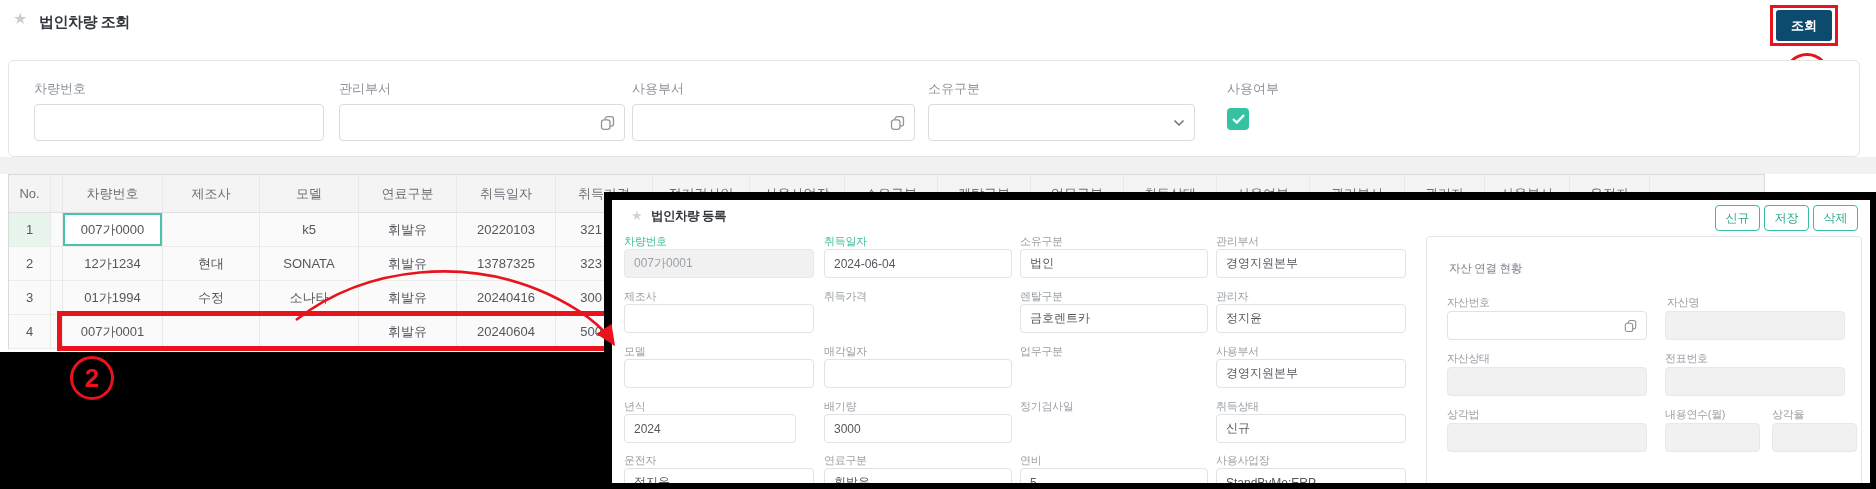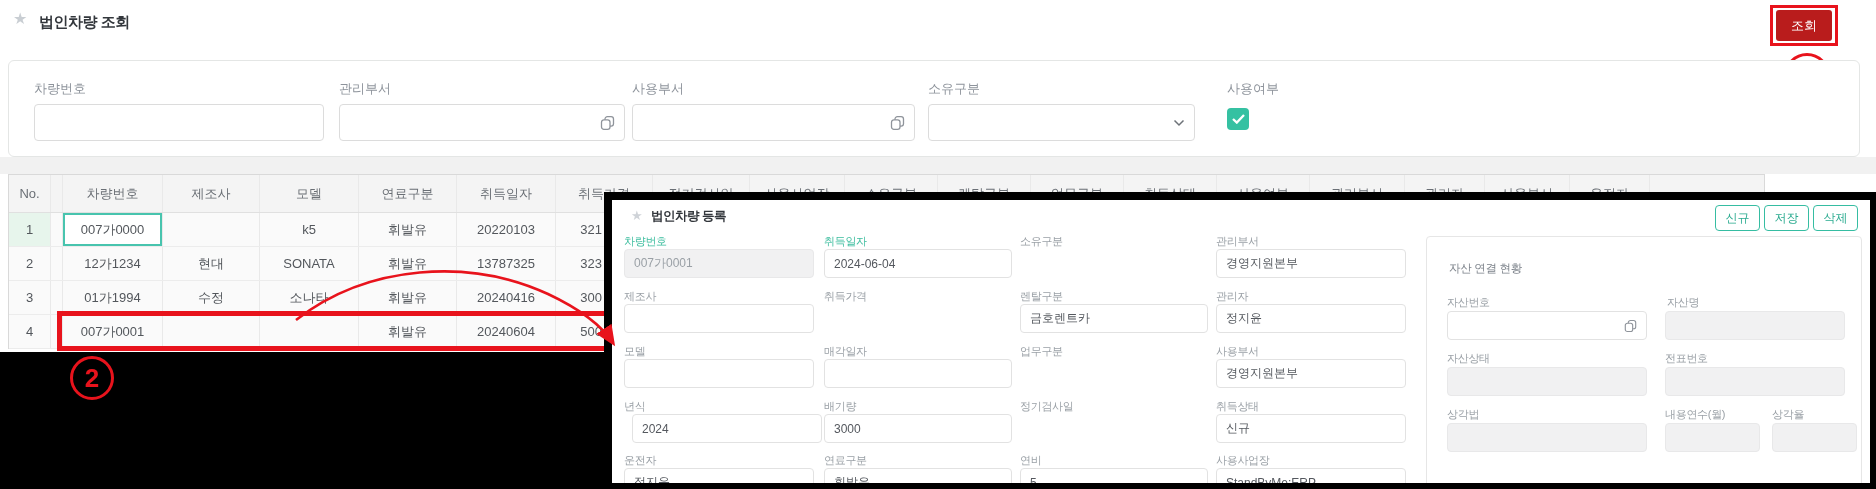--- a/index.html
+++ b/index.html
@@ -1,21 +1,21 @@
 <!DOCTYPE html>
 <html><head>
 <meta charset="utf-8">
 <style>
   html,body{margin:0;padding:0;background:#fff;}
   *{box-sizing:border-box;font-family:"Liberation Sans","DejaVu Sans",sans-serif;}
   .stage{position:relative;width:1876px;height:489px;background:#fff;overflow:hidden;}
   .abs{position:absolute;}
   .star{color:#c9ced3;font-size:16px;line-height:1;}
   .page-title{font-size:15px;font-weight:bold;color:#33373c;letter-spacing:-0.5px;}
-  .btn-primary{background:#b91c1c;color:#fff;font-size:13px;font-weight:normal;border-radius:3px;display:flex;align-items:center;justify-content:center;}
+  .btn-primary{background:#0c4a6e;color:#fff;font-size:13px;font-weight:bold;border-radius:3px;display:flex;align-items:center;justify-content:center;}
   .hl-box{border:3px solid #e8131c;}
   .circle-ann{border:3px solid #e8131c;border-radius:50%;color:#e8131c;font-size:26px;font-weight:bold;display:flex;align-items:center;justify-content:center;}
   .panel{background:#fff;border:1px solid #e4e6e5;border-radius:6px;}
   .lbl{font-size:13px;color:#8d939b;}
   .inp{background:#fff;border:1px solid #dcdcdc;border-radius:4px;height:37px;font-size:13px;color:#454a50;display:flex;align-items:center;padding:0 11px;}
   .icon-right{position:absolute;right:9px;top:50%;transform:translateY(-50%);display:flex;}
   .checkbox{background:#35c1a2;border-radius:4px;display:flex;align-items:center;justify-content:center;}
   .strip{background:#f1f1f1;}
   .tbl{border:1px solid #d9d9d9;border-bottom:none;background:#fff;}
   .trh{display:flex;background:#f4f4f4;height:38px;border-bottom:1px solid #e0e0e0;}
@@ -181,41 +181,42 @@
 
     <div class="abs btn-outline" style="left:1103px;top:5px;width:45px;height:26px;">신규</div>
     <div class="abs btn-outline" style="left:1152px;top:5px;width:45px;height:26px;">저장</div>
     <div class="abs btn-outline" style="left:1201px;top:5px;width:45px;height:26px;">삭제</div>
 
     <div class="abs f-lbl req" style="left:12px;top:34px;">차량번호</div>
     <div class="abs f-inp dis" style="left:12px;top:49px;width:190px;">007가0001</div>
     <div class="abs f-lbl req" style="left:212px;top:34px;">취득일자</div>
     <div class="abs f-inp" style="left:212px;top:49px;width:188px;">2024-06-04</div>
     <div class="abs f-lbl" style="left:408px;top:34px;">소유구분</div>
+    <div class="abs f-inp" style="left:408px;top:49px;width:188px;">법인</div>
     <div class="abs f-lbl" style="left:604px;top:34px;">관리부서</div>
     <div class="abs f-inp" style="left:604px;top:49px;width:190px;">경영지원본부</div>
 
     <div class="abs f-lbl" style="left:12px;top:89px;">제조사</div>
     <div class="abs f-inp" style="left:12px;top:104px;width:190px;"></div>
     <div class="abs f-lbl" style="left:212px;top:89px;">취득가격</div>
     <div class="abs f-lbl" style="left:408px;top:89px;">렌탈구분</div>
     <div class="abs f-inp" style="left:408px;top:104px;width:188px;">금호렌트카</div>
     <div class="abs f-lbl" style="left:604px;top:89px;">관리자</div>
     <div class="abs f-inp" style="left:604px;top:104px;width:190px;">정지윤</div>
 
     <div class="abs f-lbl" style="left:12px;top:144px;">모델</div>
     <div class="abs f-inp" style="left:12px;top:159px;width:190px;"></div>
     <div class="abs f-lbl" style="left:212px;top:144px;">매각일자</div>
     <div class="abs f-inp" style="left:212px;top:159px;width:188px;"></div>
     <div class="abs f-lbl" style="left:408px;top:144px;">업무구분</div>
     <div class="abs f-lbl" style="left:604px;top:144px;">사용부서</div>
     <div class="abs f-inp" style="left:604px;top:159px;width:190px;">경영지원본부</div>
 
     <div class="abs f-lbl" style="left:12px;top:199px;">년식</div>
-    <div class="abs f-inp" style="left:12px;top:214px;width:190px;margin-left:8px;">2024</div>
+    <div class="abs f-inp" style="left:12px;top:214px;width:172px;">2024</div>
     <div class="abs f-lbl" style="left:212px;top:199px;">배기량</div>
     <div class="abs f-inp" style="left:212px;top:214px;width:188px;">3000</div>
     <div class="abs f-lbl" style="left:408px;top:199px;">정기검사일</div>
     <div class="abs f-lbl" style="left:604px;top:199px;">취득상태</div>
     <div class="abs f-inp" style="left:604px;top:214px;width:190px;">신규</div>
 
     <div class="abs f-lbl" style="left:12px;top:253px;">운전자</div>
     <div class="abs f-inp" style="left:12px;top:268px;width:190px;">정지윤</div>
     <div class="abs f-lbl" style="left:212px;top:253px;">연료구분</div>
     <div class="abs f-inp" style="left:212px;top:268px;width:188px;">휘발유</div>

